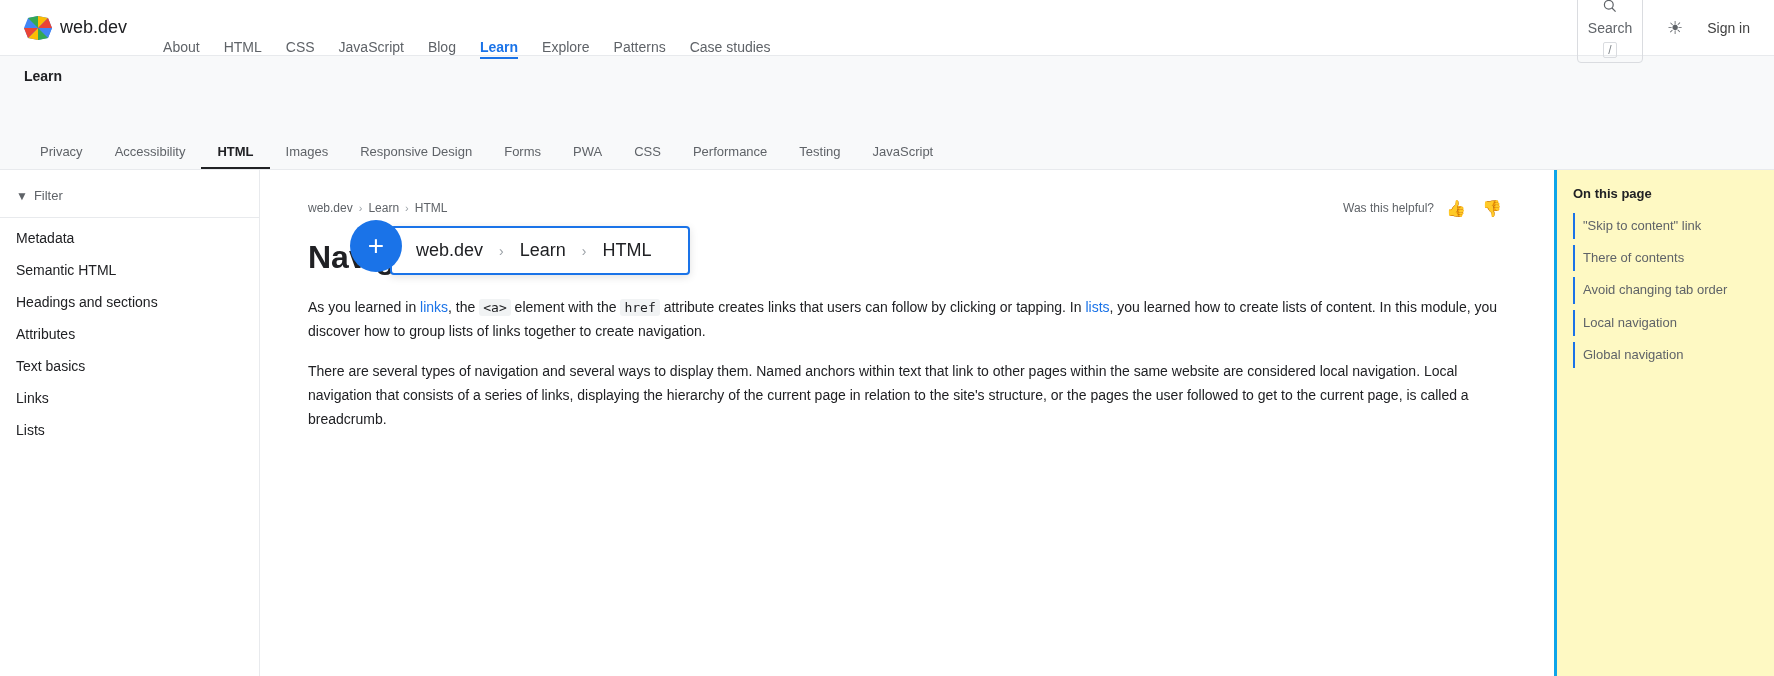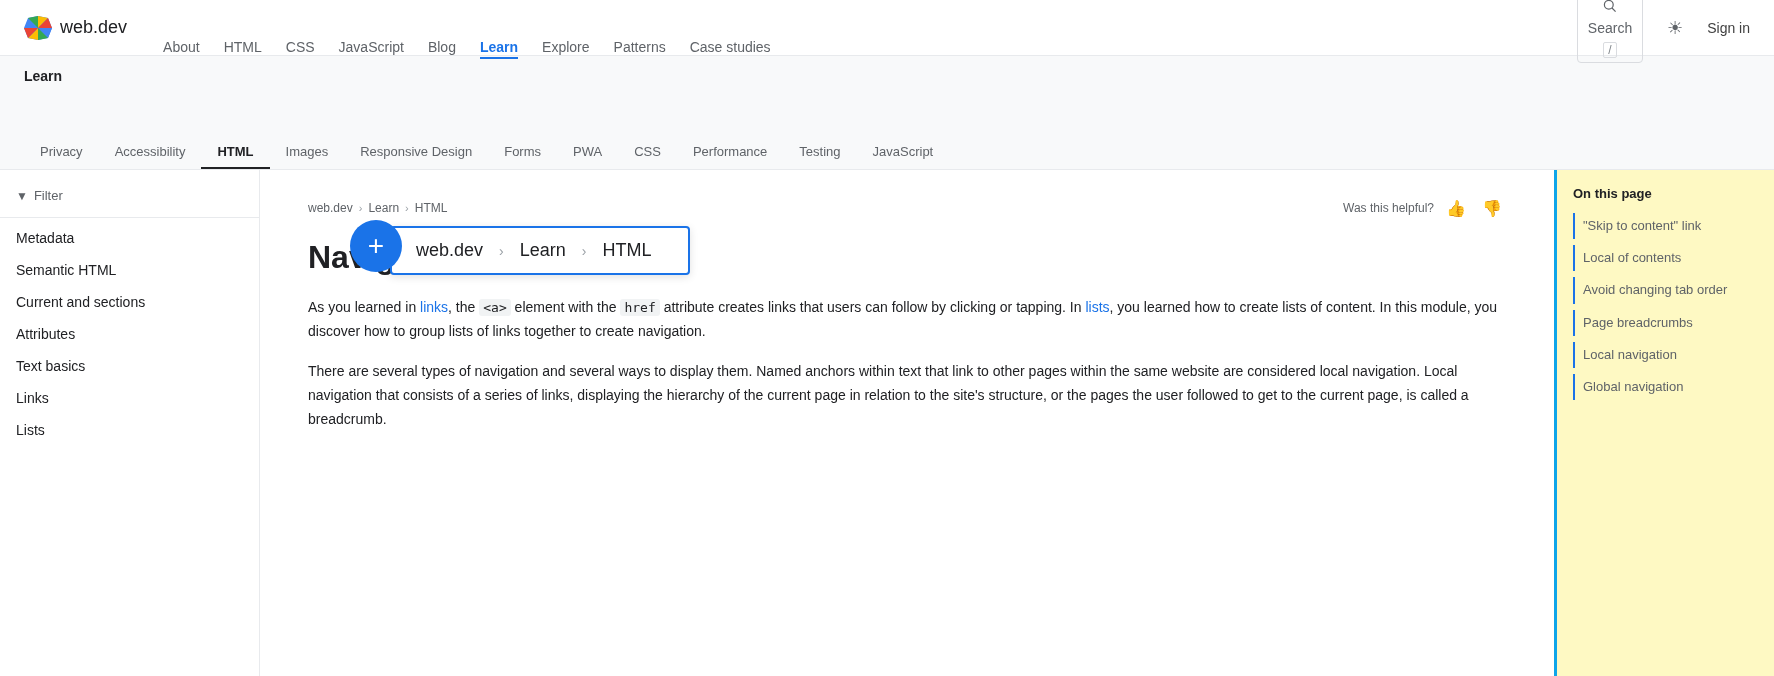--- a/index.html
+++ b/index.html
@@ -368,21 +368,21 @@
 <div class="main-layout">
 
   <div class="left-sidebar">
     <div class="filter-row">
       <span class="filter-icon">▼</span>
       <span>Filter</span>
     </div>
     <div class="sidebar-divider"></div>
     <div class="sidebar-item">Metadata</div>
     <div class="sidebar-item">Semantic HTML</div>
-    <div class="sidebar-item">Current and sections</div>
+    <div class="sidebar-item">Headings and sections</div>
     <div class="sidebar-item">Attributes</div>
     <div class="sidebar-item">Text basics</div>
     <div class="sidebar-item">Links</div>
     <div class="sidebar-item">Lists</div>
   </div>
 
   <div class="content-area">
 
     <div class="breadcrumb-row">
       <div class="breadcrumb">
@@ -420,20 +420,19 @@
       </p>
       <p>
         There are several types of navigation and several ways to display them. Named anchors within text that link to other pages within the same website are considered local navigation. Local navigation that consists of a series of links, displaying the hierarchy of the current page in relation to the site's structure, or the pages the user followed to get to the current page, is called a breadcrumb.
       </p>
     </div>
   </div>
 
   <div class="right-sidebar">
     <div class="on-this-page-title">On this page</div>
     <div class="toc-item">"Skip to content" link</div>
-    <div class="toc-item">Local of contents</div>
+    <div class="toc-item">There of contents</div>
     <div class="toc-item">Avoid changing tab order</div>
-    <div class="toc-item">Page breadcrumbs</div>
     <div class="toc-item">Local navigation</div>
     <div class="toc-item">Global navigation</div>
   </div>
 
 </div>
 
 </body></html>

